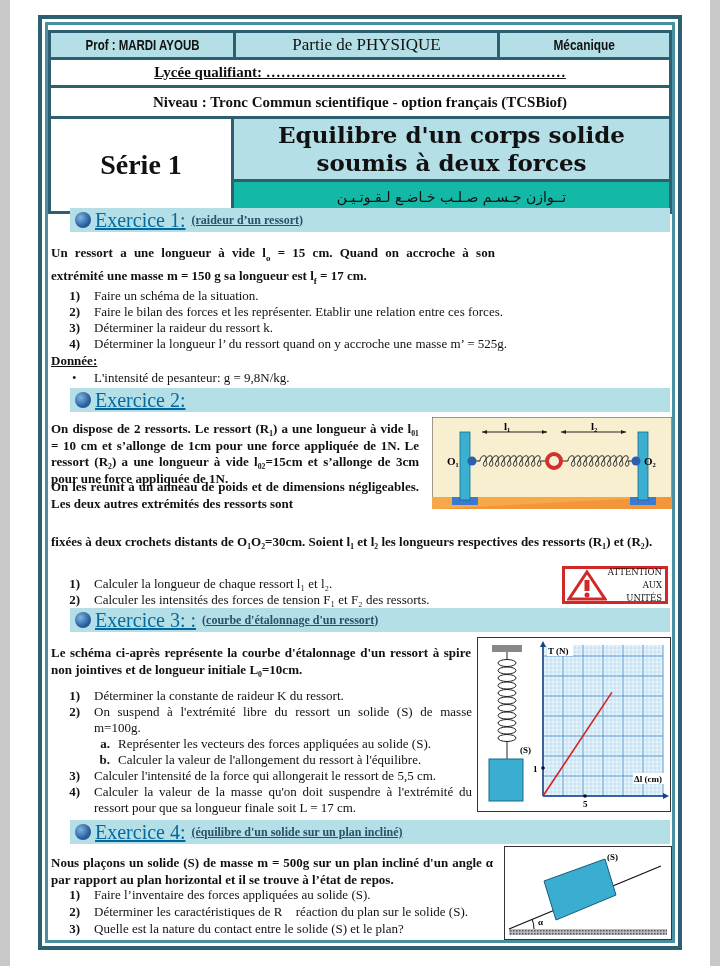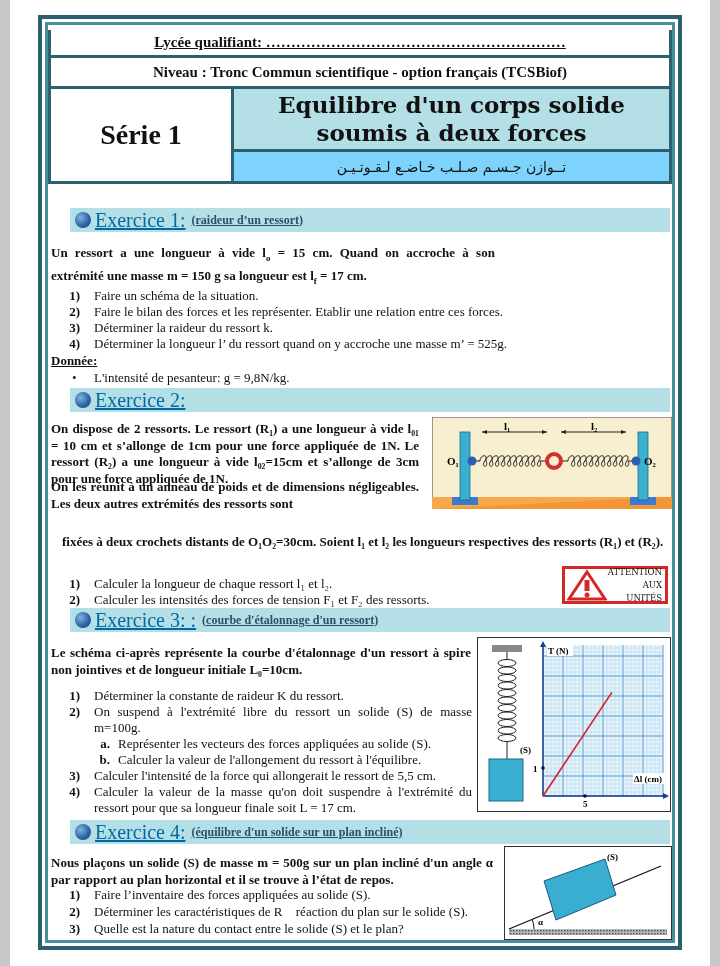--- a/index.html
+++ b/index.html
@@ -14,21 +14,21 @@
   .row { display:flex; box-sizing:border-box; border:3px solid #2c5f6f; border-top:none; }
   .row.first { border-top:3px solid #2c5f6f; }
   .cell { box-sizing:border-box; display:flex; align-items:center; justify-content:center; }
   .cell + .cell { border-left:3px solid #2c5f6f; }
   .blue { background:#b4dfe6; }
 
   .title-block { display:flex; box-sizing:border-box; border:3px solid #2c5f6f; border-top:none; height:95px; }
   .serie { width:180px; display:flex; align-items:center; justify-content:center; font-size:28px; font-weight:bold; background:#fff; box-sizing:border-box; }
   .title-right { flex:1; border-left:3px solid #2c5f6f; display:flex; flex-direction:column; }
   .title-main { height:60px; background:#b4dfe6; display:flex; flex-direction:column; align-items:center; justify-content:center; font-size:23px; font-weight:bold; line-height:28px; border-bottom:3px solid #2c5f6f; font-family:"DejaVu Serif", serif; }
-  .title-ar { flex:1; background:#7dd3fc; display:flex; align-items:center; justify-content:center; font-size:14px; font-family:"DejaVu Sans", sans-serif; direction:rtl; }
+  .title-ar { flex:1; background:#14b8a6; display:flex; align-items:center; justify-content:center; font-size:14px; font-family:"DejaVu Sans", sans-serif; direction:rtl; }
 
   
   .ex-bar { position:absolute; left:70px; width:600px; height:24px; background:#b4dfe6; display:flex; align-items:center; }
   .ex-bullet { width:16px; height:16px; border-radius:50%; background:radial-gradient(circle at 35% 35%, #7db4e0, #2a5fa0 60%, #1c3f70); margin-left:5px; margin-right:4px; flex:none; }
   .ex-title { font-size:20px; color:#0369a1; text-decoration:underline; white-space:nowrap; }
   .ex-sub { font-size:12px; font-weight:bold; color:#2c4f6a; text-decoration:underline; margin-left:6px; white-space:nowrap; }
 
   .txt { position:absolute; font-size:13px; line-height:17px; }
   .bold { font-weight:bold; }
   .justify { text-align:justify; }
@@ -47,20 +47,29 @@
 <body>
 
 <div class="gray-left"></div>
 <div class="gray-right"></div>
 
 <div class="frame">
   <div class="frame-inner"></div>
 </div>
 
 <div class="hdr">
+  <div class="row first">
+    <div class="cell blue" style="width:182px;height:24px;">
+      <span style="font-family:'Liberation Sans',sans-serif;font-weight:bold;font-size:14px;display:inline-block;transform:scaleX(0.82);white-space:nowrap;">Prof : MARDI AYOUB</span>
+    </div>
+    <div class="cell blue" style="width:264px;height:24px;font-size:17px;">Partie de PHYSIQUE</div>
+    <div class="cell blue" style="flex:1;height:24px;">
+      <span style="font-family:'Liberation Sans',sans-serif;font-weight:bold;font-size:14px;display:inline-block;transform:scaleX(0.85);">Mécanique</span>
+    </div>
+  </div>
   <div class="row">
     <div class="cell" style="width:100%;height:25px;font-size:15px;font-weight:bold;text-decoration:underline;">Lycée qualifiant: ……………………………………………………</div>
   </div>
   <div class="row">
     <div class="cell" style="width:100%;height:28px;font-size:15px;font-weight:bold;">Niveau : Tronc Commun scientifique - option français (TCSBiof)</div>
   </div>
   <div class="title-block">
     <div class="serie">Série 1</div>
     <div class="title-right">
       <div class="title-main">
@@ -103,21 +112,21 @@
 <div class="txt" style="left:72px;top:369px;">
   <span style="display:inline-block;width:22px;">•</span><span>L'intensité de pesanteur: g = 9,8N/kg.</span>
 </div>
 
 <div class="ex-bar" style="top:388px;">
   <span class="ex-bullet"></span>
   <span class="ex-title">Exercice 2:</span>
 </div>
 <div class="txt bold justify" style="left:51px;top:421px;width:368px;line-height:16.5px;">On dispose de 2 ressorts. Le ressort (R₁) a une longueur à vide  l₀₁ = 10 cm et s’allonge de 1cm  pour une force appliquée de 1N. Le ressort (R₂) a une longueur à vide l₀₂=15cm et s’allonge de 3cm pour une force appliquée de 1N.</div>
 <div class="txt bold justify" style="left:51px;top:479px;width:368px;line-height:16.5px;">On les réunit à un anneau de poids et de dimensions négligeables. Les deux autres extrémités des ressorts  sont</div>
-<div class="txt bold" style="left:62px;top:534px;width:620px;line-height:16.5px;">fixées à deux crochets distants de O₁O₂=30cm. Soient l₁ et l₂ les longueurs respectives des ressorts (R₁) et (R₂).</div>
+<div class="txt bold" style="left:51px;top:534px;width:620px;line-height:16.5px;">fixées à deux crochets distants de O₁O₂=30cm. Soient l₁ et l₂ les longueurs respectives des ressorts (R₁) et (R₂).</div>
 
 <svg class="fig" style="left:432px;top:417px;" width="240" height="92">
   <rect x="0" y="0" width="240" height="92" fill="#f8efd0" stroke="#444" stroke-width="1"></rect>
   <polygon points="0,80 240,80 240,92 0,92" fill="#f7a84a"></polygon>
   <polygon points="0,92 240,92 240,80 232,80" fill="#f3963a"></polygon>
   <rect x="20" y="80" width="26" height="8" fill="#3a7ad0"></rect>
   <rect x="28" y="15" width="10" height="68" fill="#3ab0d0" stroke="#1a6a8a" stroke-width="0.8"></rect>
   <rect x="198" y="80" width="26" height="8" fill="#3a7ad0"></rect>
   <rect x="206" y="15" width="10" height="68" fill="#3ab0d0" stroke="#1a6a8a" stroke-width="0.8"></rect>
   <g fill="none" stroke="#222" stroke-width="1">

